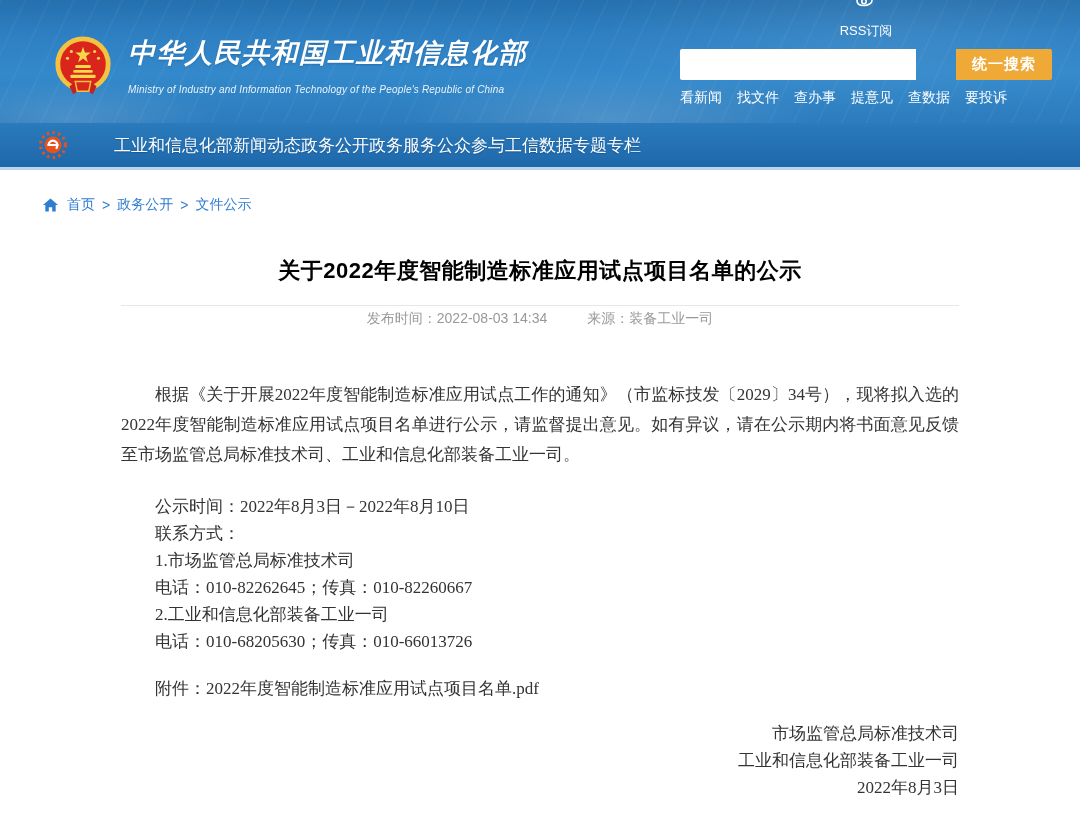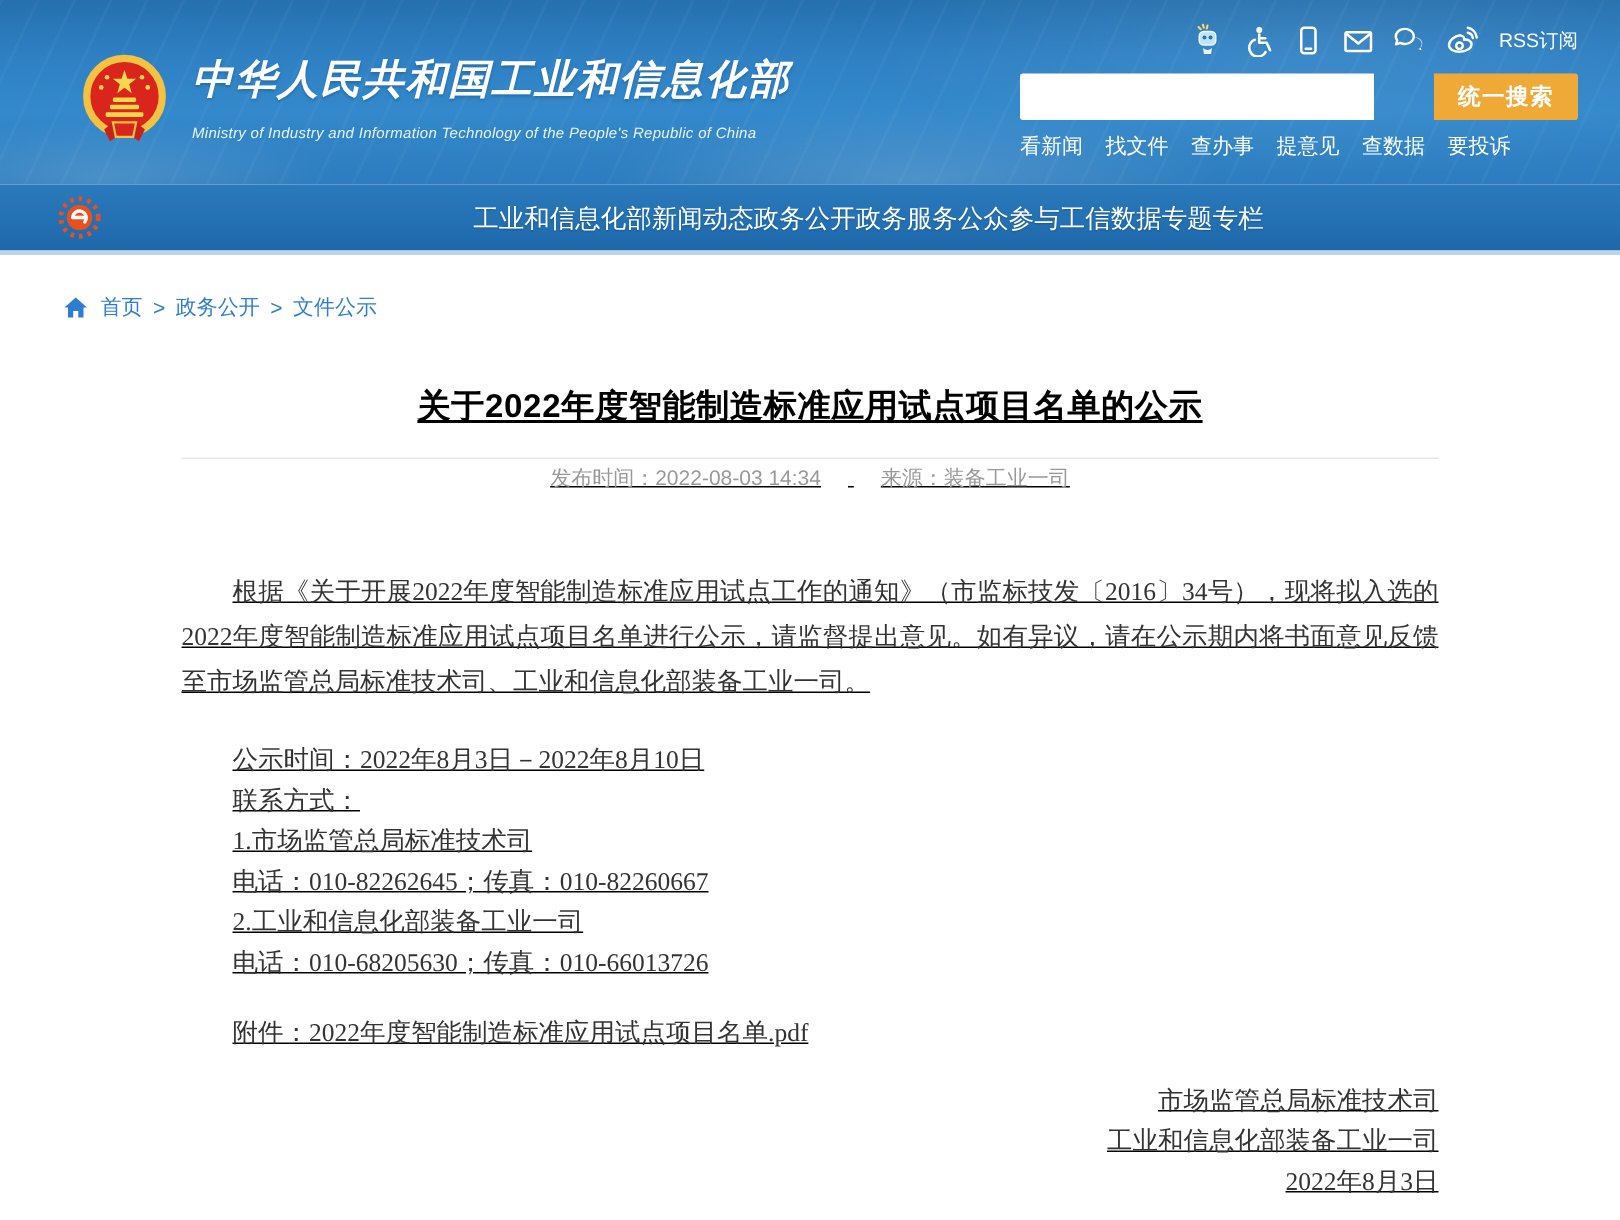--- a/index.html
+++ b/index.html
@@ -24,21 +24,21 @@
     background:repeating-linear-gradient(115deg, rgba(255,255,255,.035) 0 2px, transparent 2px 22px);
     pointer-events:none;
   }
   .brand { position:absolute; left:52px; top:36px; display:flex; align-items:center; z-index:2;font-style:italic; }
   .brand-emblem { width:62px; height:62px; flex:0 0 auto; }
   .brand-text { margin-left:14px; }
   .site-title { color:#ffffff; font-size:27px; font-weight:bold; letter-spacing:1.5px; line-height:1.1; text-shadow:0 1px 2px rgba(0,40,80,.25); }
   .site-subtitle { color:#e9f3fb; font-size:10px; margin-top:15px; letter-spacing:.2px; }
 
   .header-right { position:absolute; right:28px; top:14px; width:372px; z-index:2; }
-  .icon-row { display:flex; justify-content:flex-end; align-items:center; gap:11px; height:26px; margin-bottom:9px; }
+  .icon-row { display:flex; justify-content:flex-end; align-items:center; gap:11px; height:26px; margin-bottom:9px;flex-direction:column; }
   .icon-row .hicon { display:inline-flex; align-items:center; cursor:pointer; }
   .rss-label { color:#ffffff; font-size:13px; }
 
   .search-row { display:flex; height:31px; width:100%;gap:40px; }
   .search-input {
     flex:1; border:none; outline:none; height:31px;
     border-radius:2px 0 0 2px; padding:0 10px; font-size:14px; background:#ffffff;
   }
   .search-btn {
     width:96px; height:31px; border:none; cursor:pointer;
@@ -49,34 +49,34 @@
   .quick-links span { color:#ffffff; font-size:14px; cursor:pointer; white-space:nowrap; }
 
   
   .main-nav {
     height:47px; display:flex; align-items:center;
     background:linear-gradient(180deg,#2a7abc 0%, #1e68aa 100%);
     border-bottom:3px solid #b9d5ea;
     position:relative;
   }
   .nav-logo { margin-left:36px; width:34px; height:34px; flex:0 0 auto; }
-  .nav-items { flex:1; display:flex; justify-content:center; padding:0 36px 0 44px; }
+  .nav-items { flex:1; display:flex; justify-content:flex-start; padding:0 36px 0 44px; }
   .nav-items a { color:#ffffff; font-size:17px; text-decoration:none; cursor:pointer; white-space:nowrap; text-shadow:0 1px 1px rgba(0,40,80,.3); }
 
   
   .breadcrumb {
     margin:26px 0 0 42px; display:flex; align-items:center; gap:7px;
     color:#2e7dd1; font-size:14px;
   }
   .breadcrumb a { color:#2e7dd1; text-decoration:none; cursor:pointer; }
   .crumb-sep { color:#2e7dd1; }
   .home-icon { width:17px; height:16px; margin-right:1px; }
 
   
-  .article { width:838px; margin:42px auto 0;text-decoration:underline; }
+  .article { width:838px; margin:42px auto 0; }
   .article-title {
     margin:0; text-align:center; color:#000000;
     font-size:22px; font-weight:bold; letter-spacing:.5px;
     font-family:"Liberation Sans","DejaVu Sans",sans-serif;
   }
   .title-sep { height:1px; background:#e7e7e7; margin-top:19px; }
   .article-meta { text-align:center; color:#999999; font-size:14px; margin-top:4px; }
   .article-meta span { margin:0 18px; }
 
   .article-body {
@@ -214,21 +214,21 @@
 <main class="article">
   <h1 class="article-title">关于2022年度智能制造标准应用试点项目名单的公示</h1>
   <div class="title-sep"></div>
 
   <div class="article-meta">
     <span>发布时间：2022-08-03 14:34</span>
     <span>来源：装备工业一司</span>
   </div>
 
   <div class="article-body">
-    <p class="p-main">根据《关于开展2022年度智能制造标准应用试点工作的通知》（市监标技发〔2016〕34号），现将拟入选的2022年度智能制造标准应用试点项目名单进行公示，请监督提出意见。如有异议，请在公示期内将书面意见反馈至市场监管总局标准技术司、工业和信息化部装备工业一司。</p>
+    <p class="p-main">根据《关于开展2022年度智能制造标准应用试点工作的通知》（市监标技发〔2029〕34号），现将拟入选的2022年度智能制造标准应用试点项目名单进行公示，请监督提出意见。如有异议，请在公示期内将书面意见反馈至市场监管总局标准技术司、工业和信息化部装备工业一司。</p>
 
     <p class="p-line p-gap">公示时间：2022年8月3日－2022年8月10日</p>
     <p class="p-line">联系方式：</p>
     <p class="p-line">1.市场监管总局标准技术司</p>
     <p class="p-line">电话：010-82262645；传真：010-82260667</p>
     <p class="p-line">2.工业和信息化部装备工业一司</p>
     <p class="p-line">电话：010-68205630；传真：010-66013726</p>
 
     <p class="p-attach">附件：2022年度智能制造标准应用试点项目名单.pdf</p>
 

